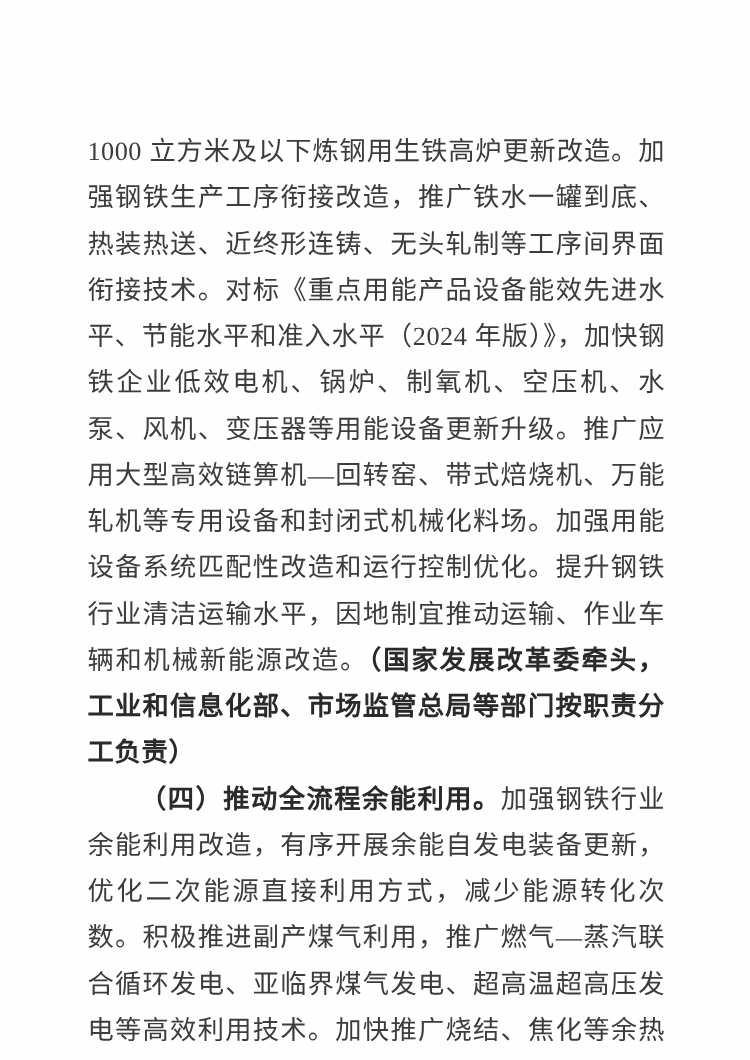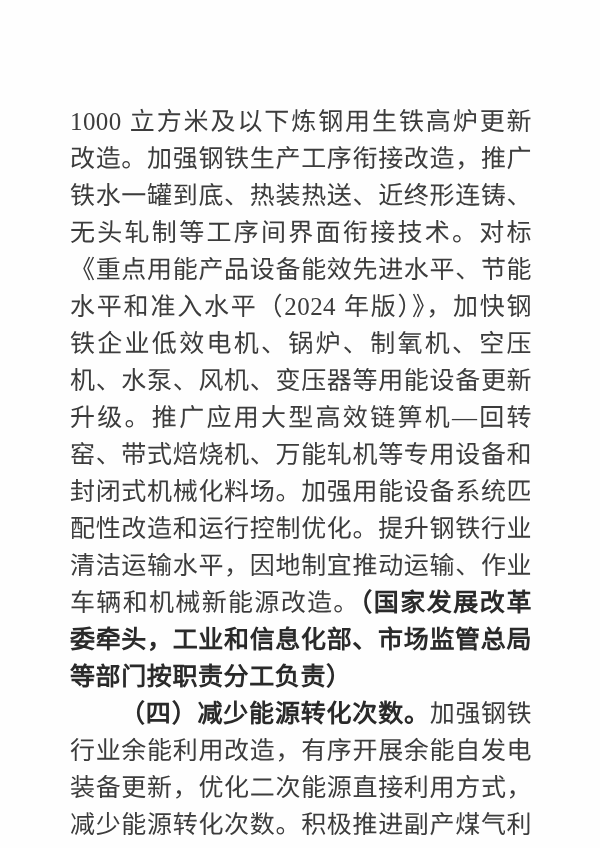--- a/index.html
+++ b/index.html
@@ -26,21 +26,21 @@
   #text-column {
     position: absolute;
     left: 70px;
     top: 103px;
     width: 462px;
   }
 
   .para {
     margin: 0;
     padding: 0;
-    font-size: 25px;
+    font-size: 21px;
     line-height: 37px;
     color: #3c3c3c;
     text-align: justify;
     text-justify: inter-character;
     letter-spacing: 0.4px;
     font-weight: 400;
     -webkit-font-smoothing: antialiased;
   }
 
   .para.indent {
@@ -59,15 +59,15 @@
     filter: blur(0.12px);
   }
 </style>
 </head>
 <body>
 
 <div id="page">
   <div id="text-column">
 
   <p class="para"><span class="">1000 立方米及以下炼钢用生铁高炉更新改造。加强钢铁生产工序衔接改造，推广铁水一罐到底、热装热送、近终形连铸、无头轧制等工序间界面衔接技术。对标《重点用能产品设备能效先进水平、节能水平和准入水平（2024 年版）》，加快钢铁企业低效电机、锅炉、制氧机、空压机、水泵、风机、变压器等用能设备更新升级。推广应用大型高效链箅机—回转窑、带式焙烧机、万能轧机等专用设备和封闭式机械化料场。加强用能设备系统匹配性改造和运行控制优化。提升钢铁行业清洁运输水平，因地制宜推动运输、作业车辆和机械新能源改造。</span><span class="b">（国家发展改革委牵头，工业和信息化部、市场监管总局等部门按职责分工负责）</span></p>
-      <p class="para indent"><span class="b">（四）减少能源转化次数。</span><span class="">加强钢铁行业余能利用改造，有序开展余能自发电装备更新，优化二次能源直接利用方式，减少能源转化次数。积极推进副产煤气利用，推广燃气—蒸汽联合循环发电、亚临界煤气发电、超高温超高压发电等高效利用技术。加快推广烧结、焦化等余热发电技术，支持开展冶金渣显热高效回收利用、轧钢加热炉煤气反吹、转炉底吹二氧化碳炼钢、高炉炉顶均压煤气、高温高压干熄焦、中低温余热余能利用等应用。因地制宜推进钢铁低品位余热用于城镇供暖供冷。</span></p>
+      <p class="para indent"><span class="b">（四）推动全流程余能利用。</span><span class="">加强钢铁行业余能利用改造，有序开展余能自发电装备更新，优化二次能源直接利用方式，减少能源转化次数。积极推进副产煤气利用，推广燃气—蒸汽联合循环发电、亚临界煤气发电、超高温超高压发电等高效利用技术。加快推广烧结、焦化等余热发电技术，支持开展冶金渣显热高效回收利用、轧钢加热炉煤气反吹、转炉底吹二氧化碳炼钢、高炉炉顶均压煤气、高温高压干熄焦、中低温余热余能利用等应用。因地制宜推进钢铁低品位余热用于城镇供暖供冷。</span></p>
     </div>
 </div>
 
 </body></html>

